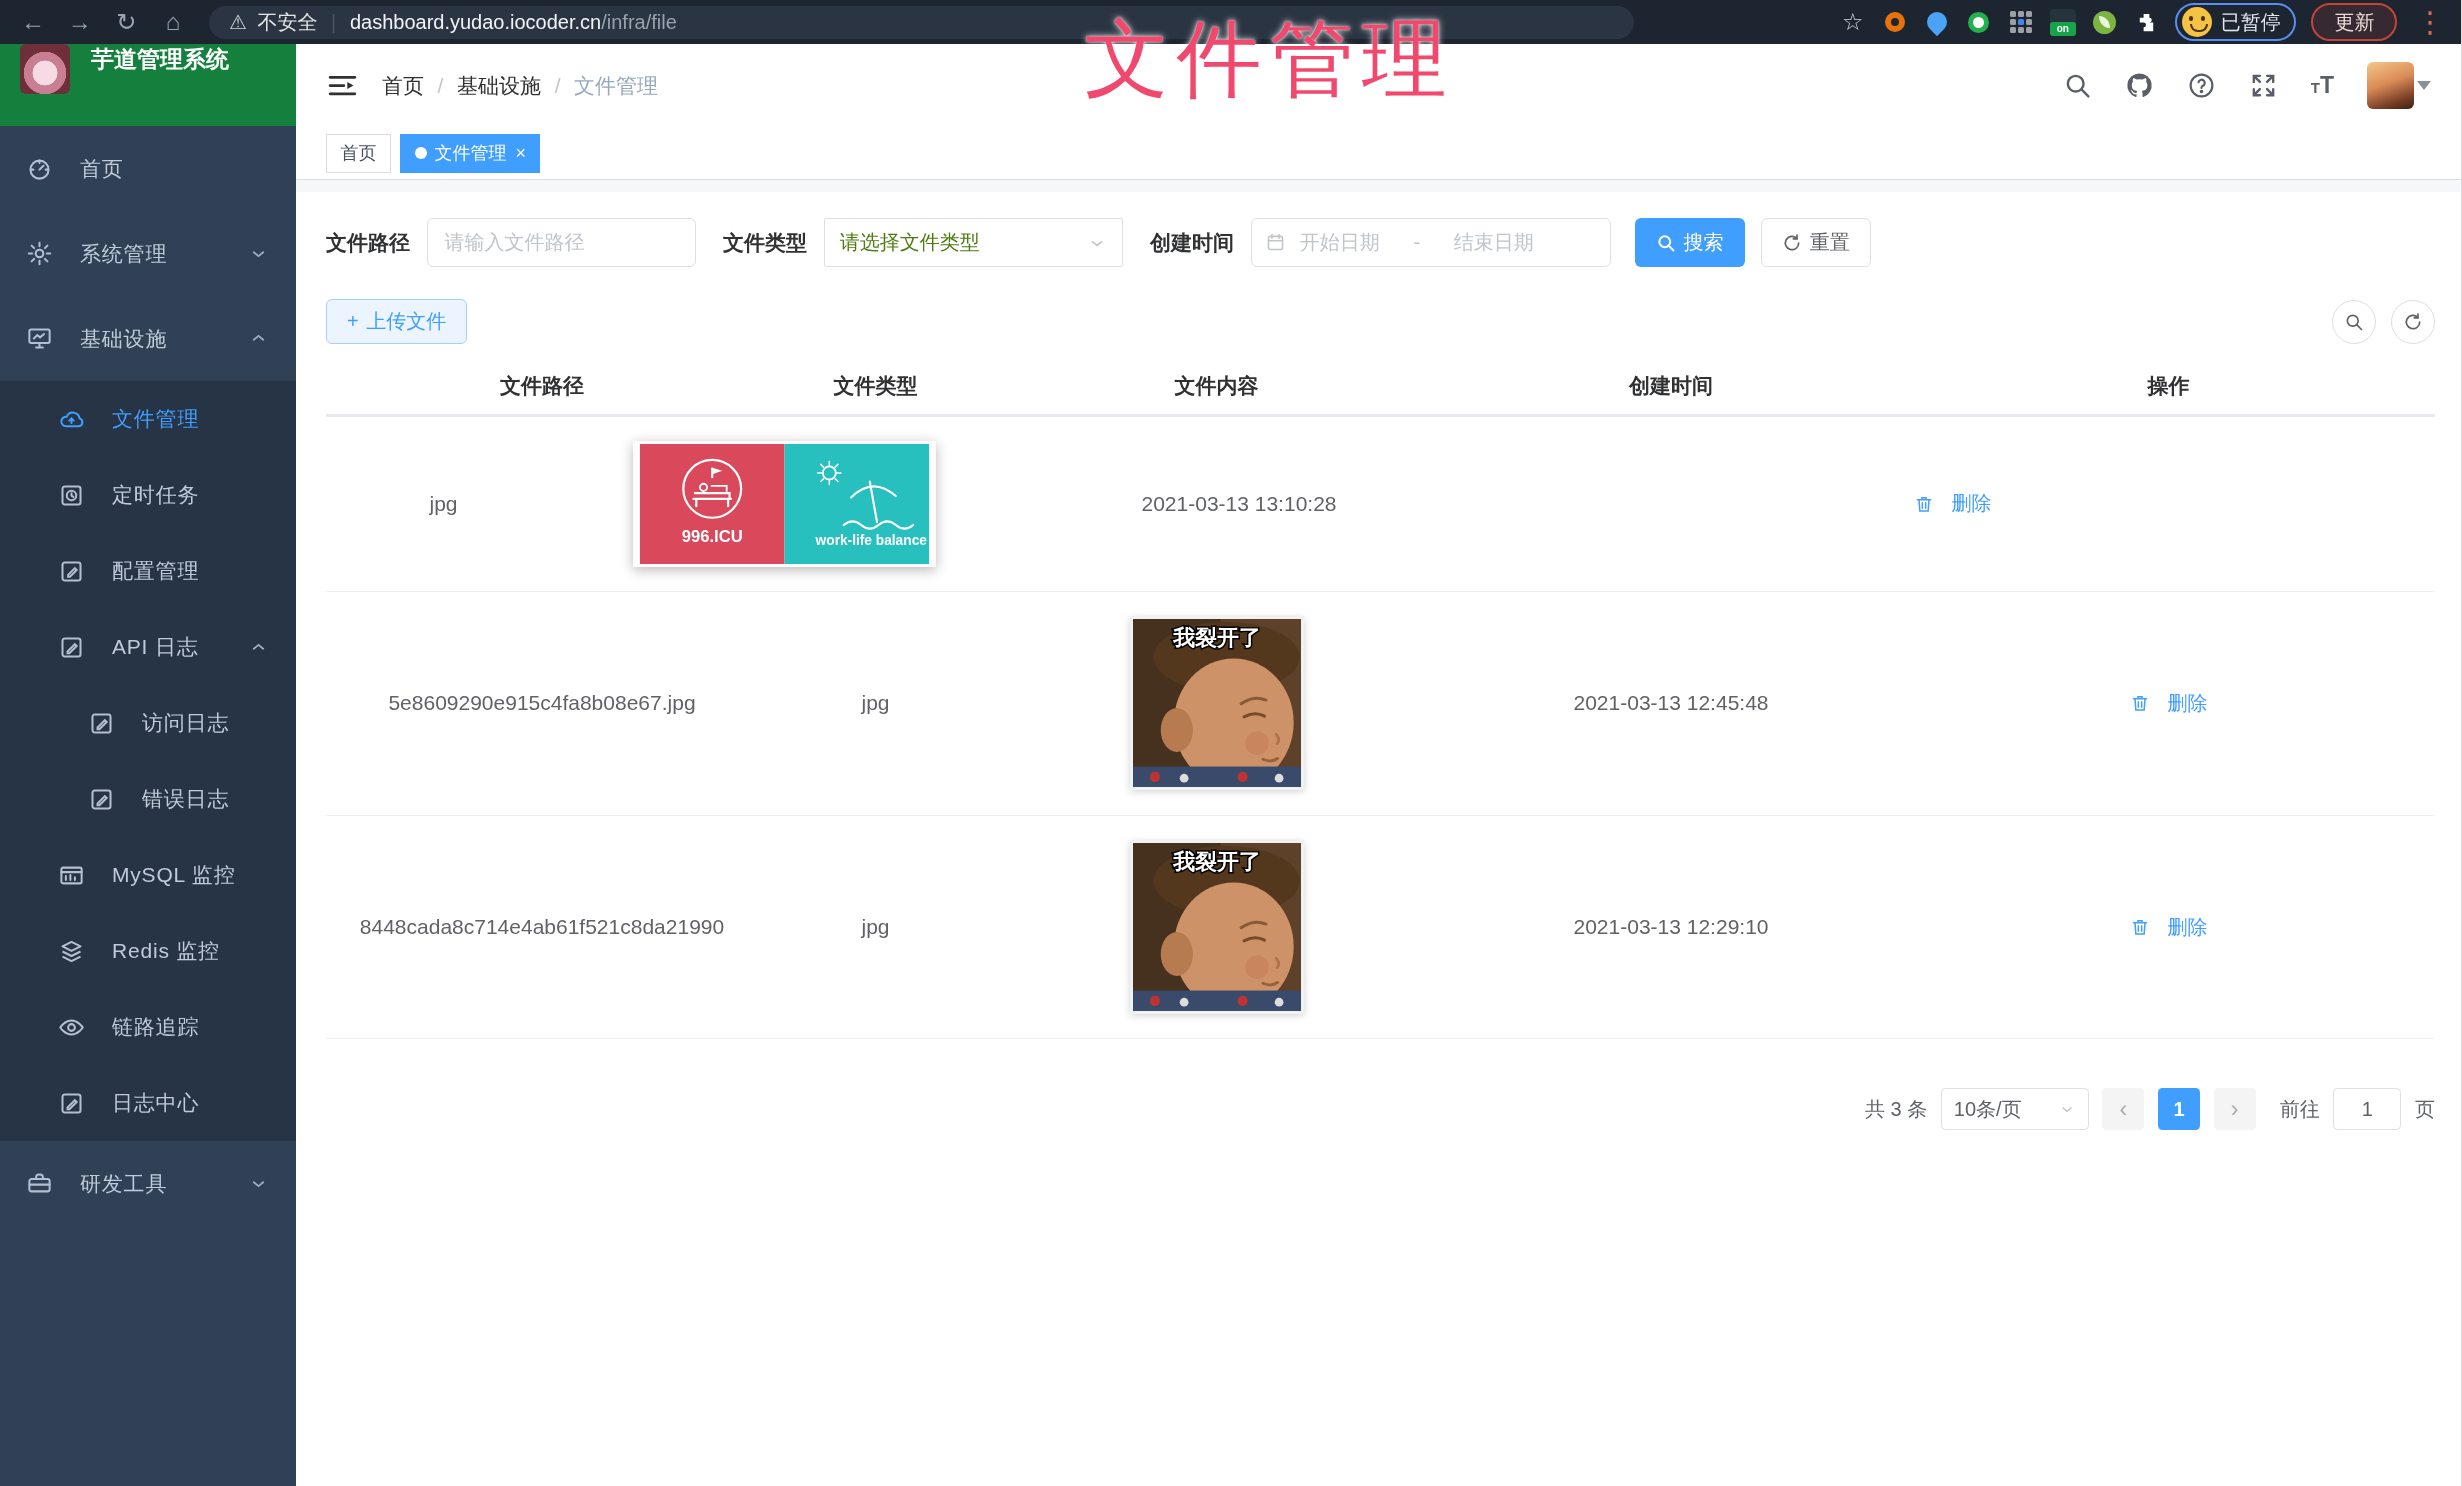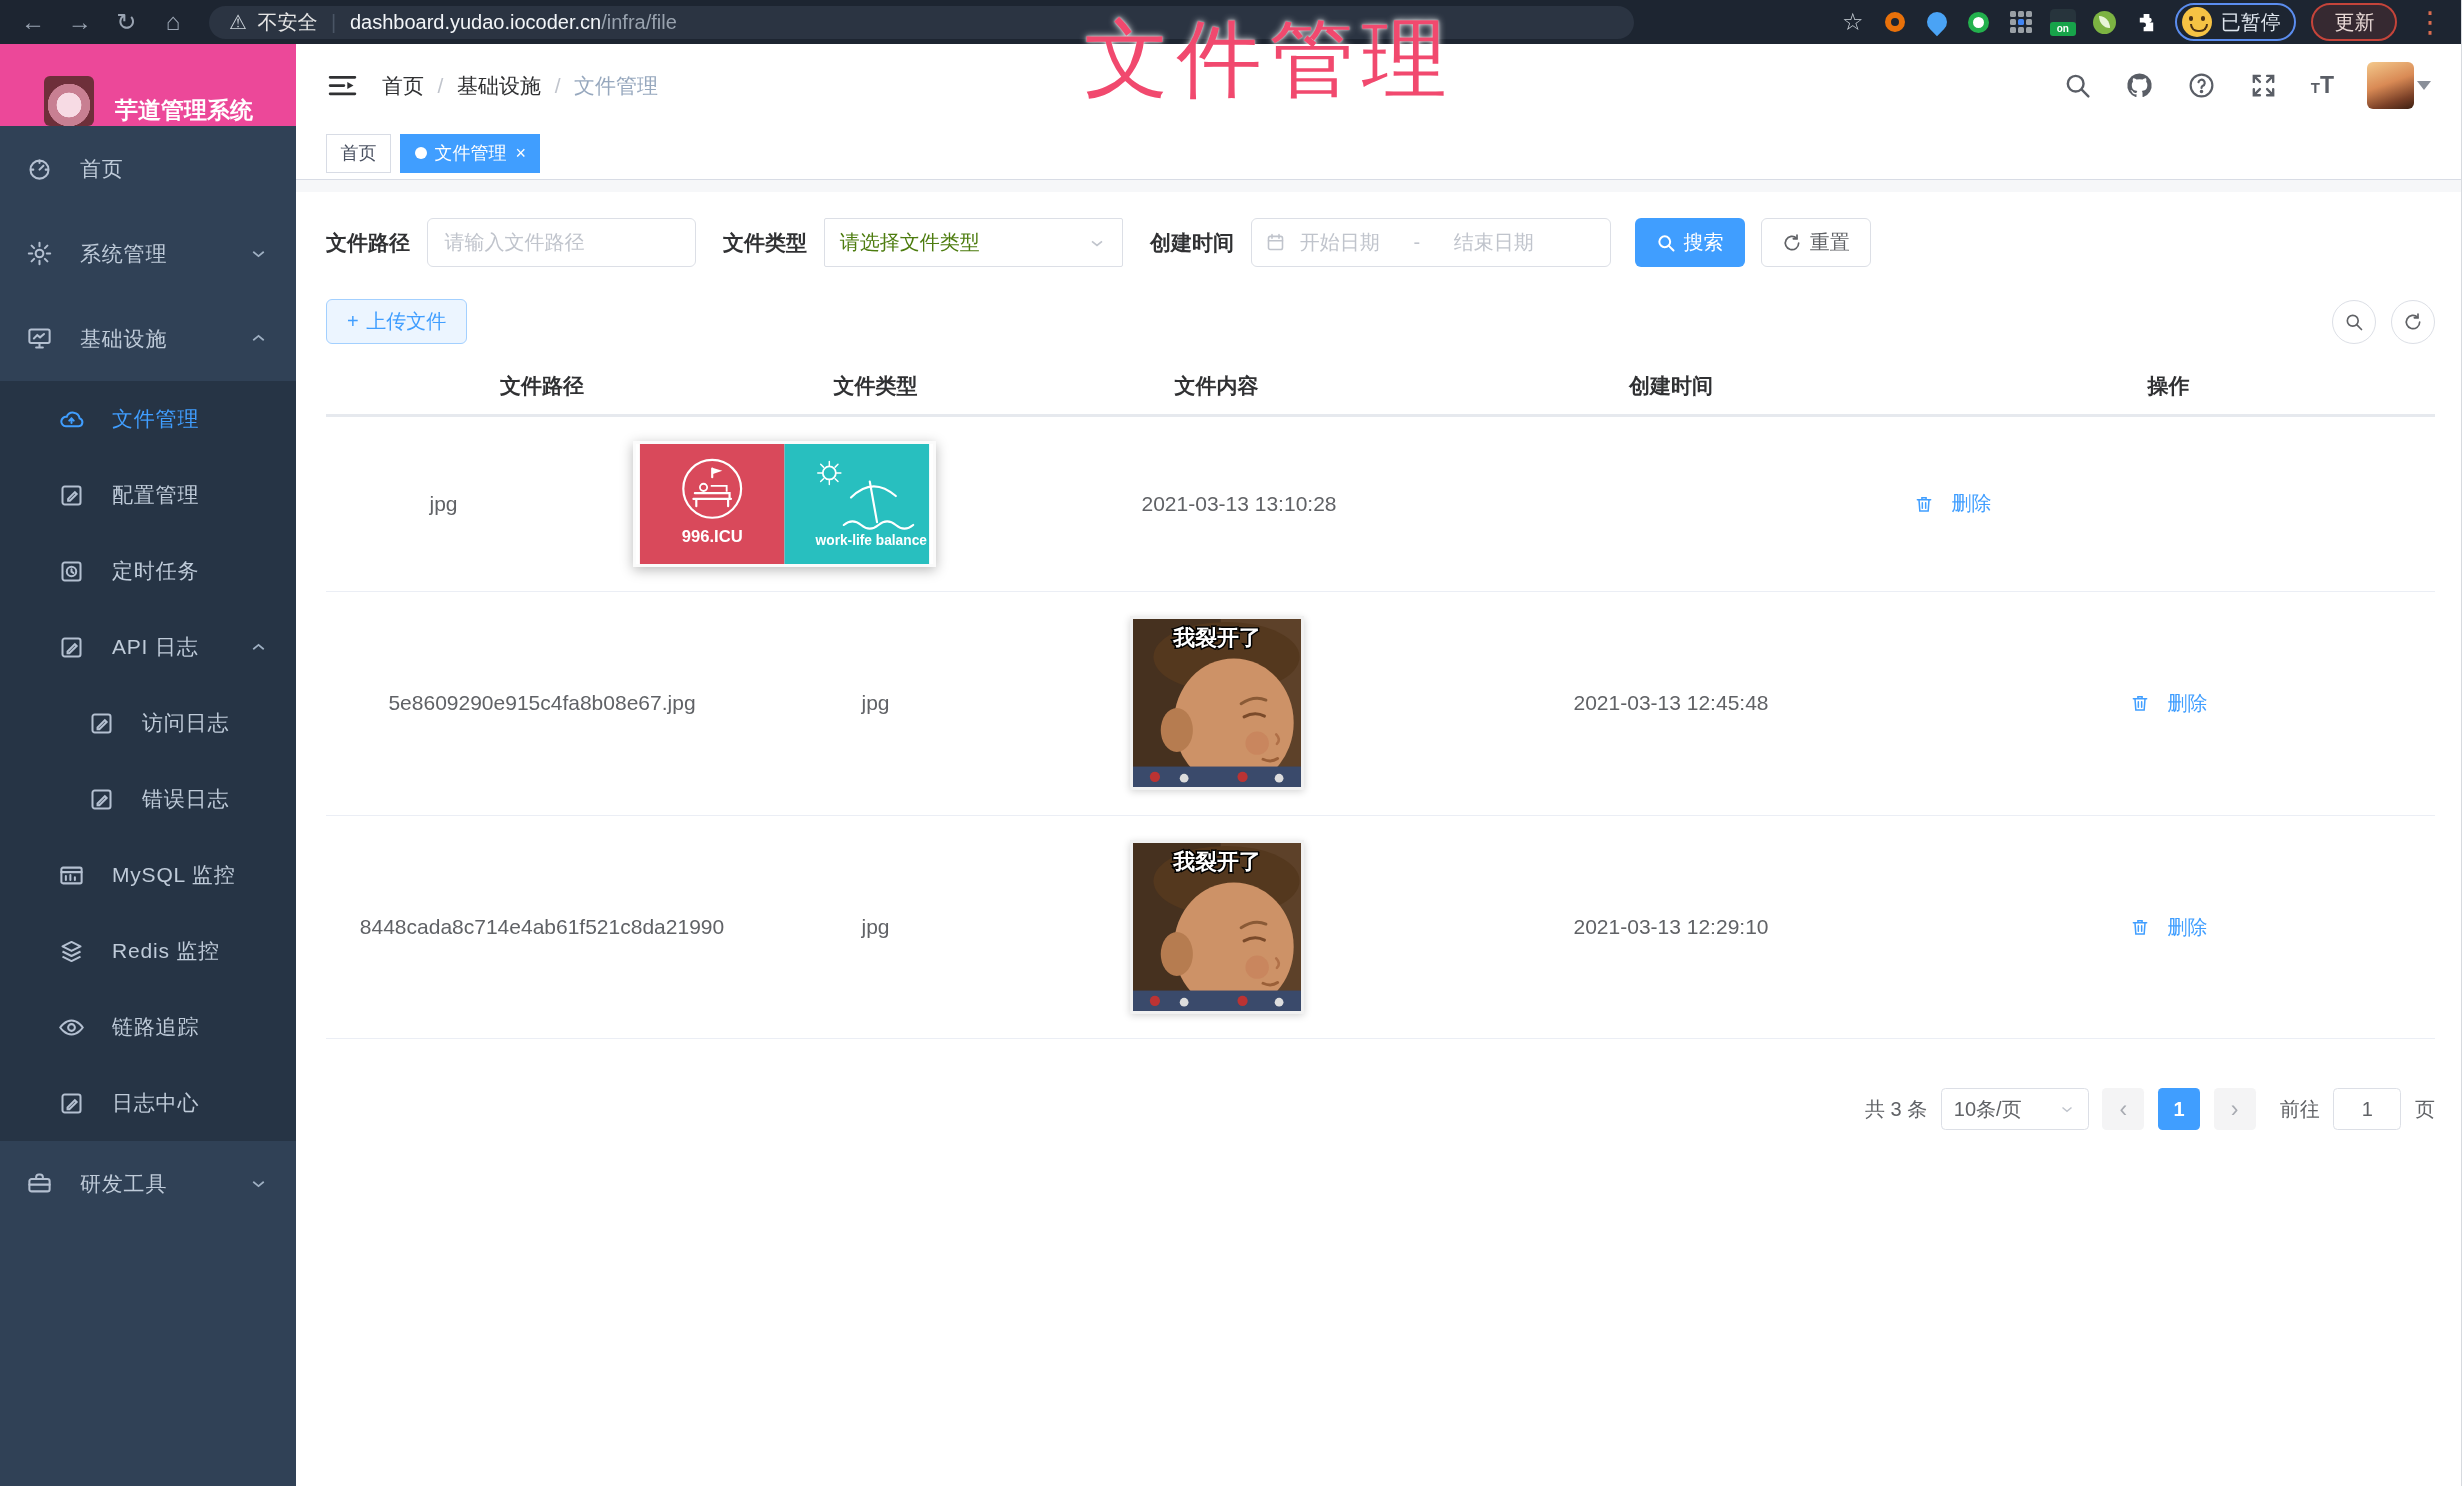--- a/index.html
+++ b/index.html
@@ -33,21 +33,21 @@
   .emoji-face{width:30px;height:30px;border-radius:50%;background:#f6c244;position:relative}
   .emoji-face:before{content:"";position:absolute;left:6.8px;top:9px;width:4.5px;height:4.5px;border-radius:50%;background:#4a3015;box-shadow:12px 0 0 #4a3015}
   .emoji-face:after{content:"";position:absolute;left:8.3px;top:16.7px;width:13.6px;height:6.8px;border:2.3px solid #4a3015;border-top:none;border-radius:0 0 13.6px 13.6px}
   .paused-pill{display:flex;align-items:center;gap:9px;border:2.3px solid #5b8def;border-radius:21px;height:38px;padding:0 13.6px 0 4.5px;color:#dfe6ee;font-size:20px}
   .update-pill{border:2.3px solid #c5443a;background:rgba(170,60,50,.18);border-radius:21px;height:38px;display:flex;align-items:center;padding:0 21px;color:#e9d9d6;font-size:20px}
   .kebab{color:#d96c4f;font-size:29px;line-height:1;padding:0 3px}
 
   
   .app{position:absolute;top:44px;left:0;right:0;bottom:0;display:flex}
   .sidebar{width:296px;background:#304156;color:#bfcbd9;flex-shrink:0;display:flex;flex-direction:column}
-  .logo-row{height:82px;display:flex;align-items:flex-end;gap:21px;padding-left:44px;background:#ec4899}
+  .logo-row{height:82px;display:flex;align-items:flex-start;gap:21px;padding-left:20px;background:#15803d}
   .logo-img{width:50px;height:50px;border-radius:6px;background:radial-gradient(circle at 50% 58%,#f7dbe4 0 32%,#c87f92 33% 55%,#6e2f3a 56% 100%)}
   .logo-title{color:#fff;font-weight:bold;font-size:23px}
   .mi{height:85px;display:flex;align-items:center;gap:27px;padding-left:26px;font-size:21px;cursor:pointer;flex-shrink:0}
   .submenu{background:#263445}
   .submenu .mi{height:76px;padding-left:58px}
   .submenu .mi.lv3{padding-left:88px}
   .mi .ic{width:27px;height:27px;flex-shrink:0;color:#b4c0d1}
   .mi .lbl{letter-spacing:0.8px}
   .mi.active{color:#409EFF}
   .mi.active .ic{color:#409EFF}
@@ -229,31 +229,31 @@
         <div class="mi active">
           <svg class="ic" viewBox="0 0 24 24" fill="none" stroke="currentColor" stroke-width="1.8" stroke-linecap="round">
               <path d="M7 18a4.2 4.2 0 1 1 .7-8.36A6 6 0 0 1 19.2 11a3.6 3.6 0 0 1-.7 7H7z"></path>
               <path d="M12 15v-4M10 13l2-2 2 2"></path>
             </svg>
           <span class="lbl">文件管理</span>
         </div>
         <div class="mi">
           <svg class="ic" viewBox="0 0 24 24" fill="none" stroke="currentColor" stroke-width="1.8" stroke-linecap="round">
               <rect x="4" y="4" width="16" height="16" rx="2"></rect>
-              <path d="M9 15l6-6 1.6 1.6-6 6H9z"></path>
-            </svg>
-          <span class="lbl">配置管理</span>
-        </div>
-        <div class="mi">
-          <svg class="ic" viewBox="0 0 24 24" fill="none" stroke="currentColor" stroke-width="1.8" stroke-linecap="round">
-              <rect x="4" y="4" width="16" height="16" rx="2"></rect>
               <circle cx="12" cy="12" r="4.2"></circle>
               <path d="M12 10v2.2l1.6 1"></path>
             </svg>
           <span class="lbl">定时任务</span>
+        </div>
+        <div class="mi">
+          <svg class="ic" viewBox="0 0 24 24" fill="none" stroke="currentColor" stroke-width="1.8" stroke-linecap="round">
+              <rect x="4" y="4" width="16" height="16" rx="2"></rect>
+              <path d="M9 15l6-6 1.6 1.6-6 6H9z"></path>
+            </svg>
+          <span class="lbl">配置管理</span>
         </div>
         <div class="mi">
           <svg class="ic" viewBox="0 0 24 24" fill="none" stroke="currentColor" stroke-width="1.8" stroke-linecap="round">
               <rect x="4" y="4" width="16" height="16" rx="2"></rect>
               <path d="M8.5 15.5l6.5-6.5 1.6 1.6-6.5 6.5H8.5z"></path>
             </svg>
           <span class="lbl">API 日志</span>
           <svg class="chev" viewBox="0 0 24 24" fill="none" stroke="currentColor" stroke-width="2">
               <polyline points="6 14 12 9 18 14"></polyline>
             </svg>

